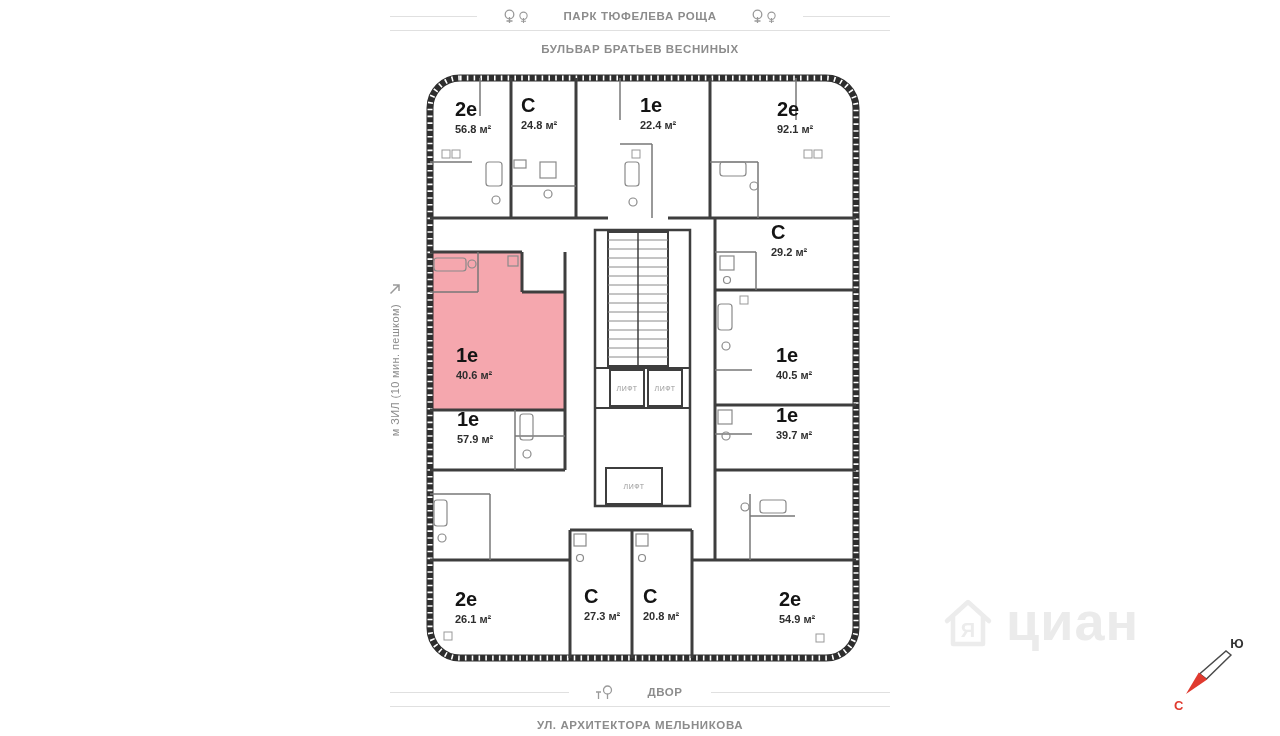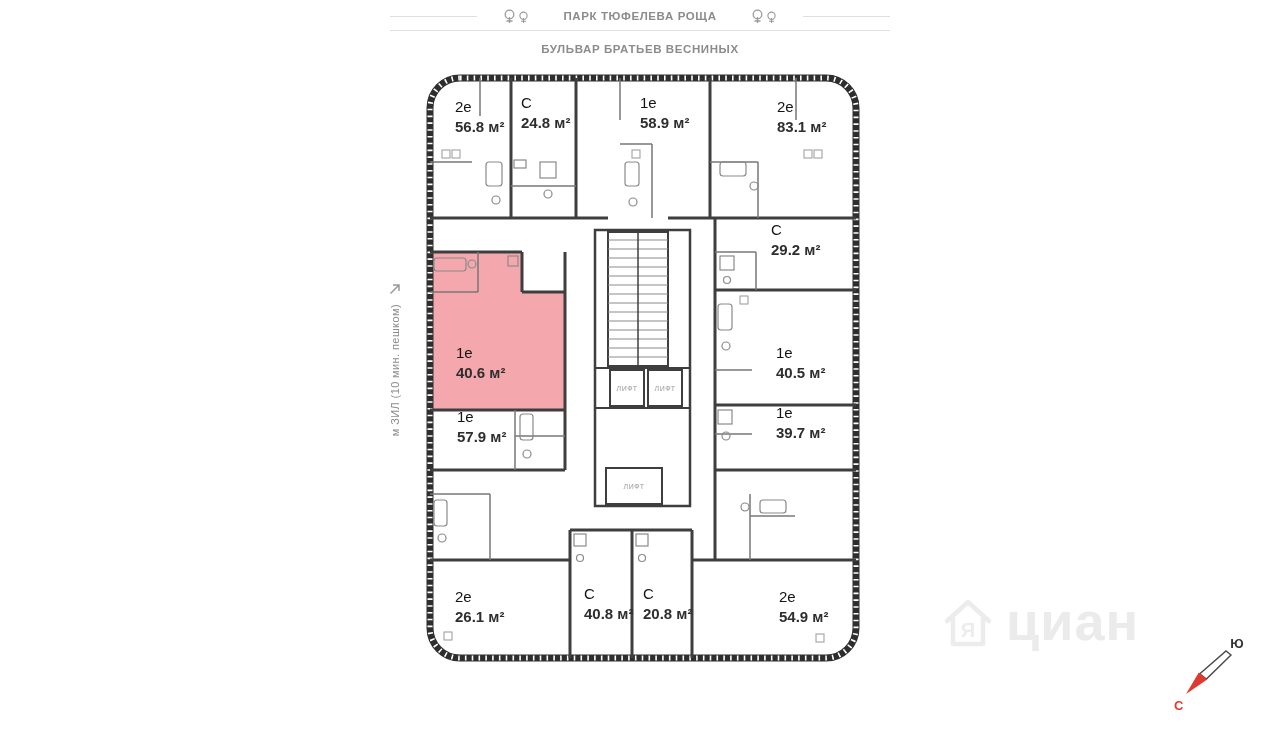--- a/index.html
+++ b/index.html
@@ -21,22 +21,22 @@
 
   
   .metro { position:absolute; left:384px; top:282px; width:22px; display:flex; flex-direction:column; align-items:center; gap:8px; }
   .metro-text { writing-mode:vertical-rl; transform:rotate(180deg); font-size:11px; color:#8c8c8c; letter-spacing:.4px; white-space:nowrap; }
 
   
   .plan-svg { position:absolute; left:420px; top:64px; width:444px; height:604px; overflow:visible; }
 
   
   .apt { position:absolute; z-index:5; }
-  .apt-type { font-size:15px; font-weight:400; color:#141414; line-height:1.05; }
-  .apt-area { font-size:15px; font-weight:600; color:#2e2e2e; margin-top:3px; white-space:nowrap; }
+  .apt-type { font-size:20px; font-weight:700; color:#141414; line-height:1.05; }
+  .apt-area { font-size:11px; font-weight:600; color:#2e2e2e; margin-top:3px; white-space:nowrap; }
 
   
   .watermark { position:absolute; left:940px; top:592px; display:flex; align-items:center; gap:10px; z-index:1; }
   .watermark-text { font-size:54px; font-weight:600; color:#ebebeb; letter-spacing:1px; line-height:1; }
 
   
   .compass { position:absolute; left:1170px; top:630px; width:82px; height:86px; }
 </style>
 </head>
 <body>
@@ -153,25 +153,25 @@
   <div class="apt" style="left:455px; top:99px">
       <div class="apt-type">2е</div>
       <div class="apt-area">56.8 м²</div>
     </div>
   <div class="apt" style="left:521px; top:95px">
       <div class="apt-type">С</div>
       <div class="apt-area">24.8 м²</div>
     </div>
   <div class="apt" style="left:640px; top:95px">
       <div class="apt-type">1е</div>
-      <div class="apt-area">58.9 м²</div>
+      <div class="apt-area">22.4 м²</div>
     </div>
   <div class="apt" style="left:777px; top:99px">
       <div class="apt-type">2е</div>
-      <div class="apt-area">83.1 м²</div>
+      <div class="apt-area">92.1 м²</div>
     </div>
   <div class="apt" style="left:771px; top:222px">
       <div class="apt-type">С</div>
       <div class="apt-area">29.2 м²</div>
     </div>
   <div class="apt" style="left:776px; top:345px">
       <div class="apt-type">1е</div>
       <div class="apt-area">40.5 м²</div>
     </div>
   <div class="apt" style="left:776px; top:405px">
@@ -185,31 +185,47 @@
   <div class="apt" style="left:457px; top:409px">
       <div class="apt-type">1е</div>
       <div class="apt-area">57.9 м²</div>
     </div>
   <div class="apt" style="left:455px; top:589px">
       <div class="apt-type">2е</div>
       <div class="apt-area">26.1 м²</div>
     </div>
   <div class="apt" style="left:584px; top:586px">
       <div class="apt-type">С</div>
-      <div class="apt-area">40.8 м²</div>
+      <div class="apt-area">27.3 м²</div>
     </div>
   <div class="apt" style="left:643px; top:586px">
       <div class="apt-type">С</div>
       <div class="apt-area">20.8 м²</div>
     </div>
   <div class="apt" style="left:779px; top:589px">
       <div class="apt-type">2е</div>
       <div class="apt-area">54.9 м²</div>
     </div>
 
+  <div class="band bottom-band">
+    <div class="icons-row">
+      <span class="hline"></span>
+      <span class="tree-icons">
+        <svg width="18" height="15" viewBox="0 0 18 15">
+            <path d="M3.5 14 V7 M1 7 H6" fill="none" stroke="#9a9a9a" stroke-width="1.3"></path>
+            <circle cx="12.5" cy="5" r="4" fill="none" stroke="#9a9a9a" stroke-width="1.3"></circle>
+            <path d="M12.5 9 V14" stroke="#9a9a9a" stroke-width="1.3"></path>
+          </svg>
+      </span>
+      <span class="band-label">ДВОР</span>
+      <span class="hline"></span>
+    </div>
+    <div class="full-line"></div>
+    <div class="band-label center-label">УЛ. АРХИТЕКТОРА МЕЛЬНИКОВА</div>
+  </div>
 
   <div class="watermark">
     <svg width="56" height="58" viewBox="0 0 56 58">
       <path d="M7 29 L28 10 L49 29" fill="none" stroke="#ececec" stroke-width="4.5" stroke-linecap="round" stroke-linejoin="round"></path>
       <path d="M13 25 V52 H43 V25" fill="none" stroke="#ececec" stroke-width="4.5" stroke-linecap="round" stroke-linejoin="round"></path>
       <text x="28" y="45" text-anchor="middle" font-size="20" font-weight="bold" fill="#ececec">Я</text>
     </svg>
     <span class="watermark-text">циан</span>
   </div>
 

